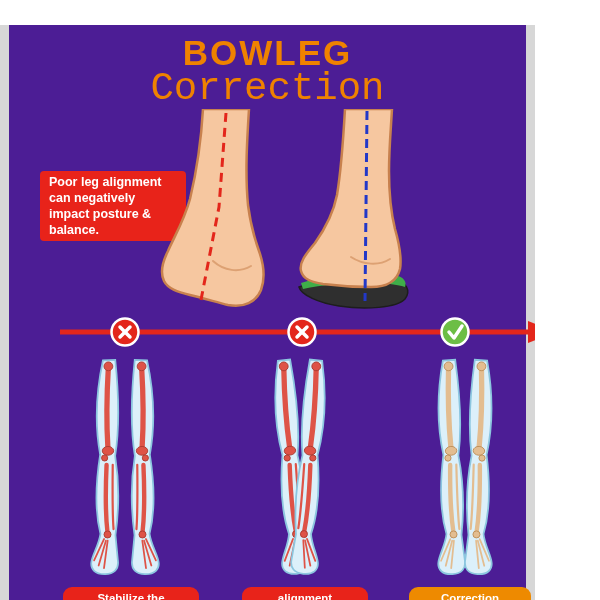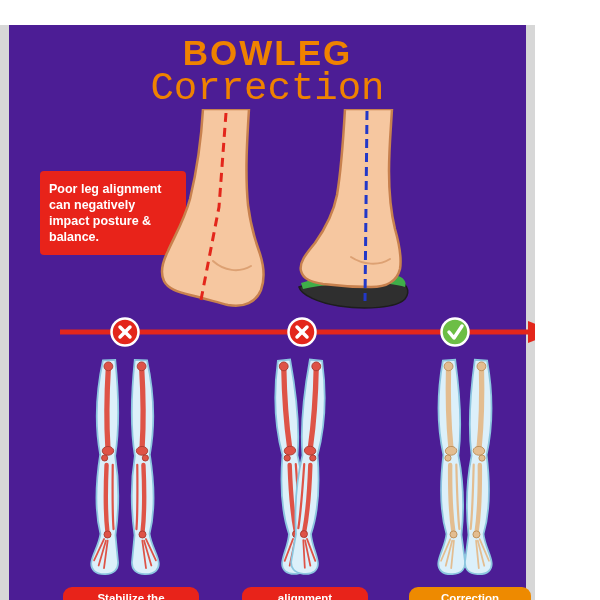--- a/index.html
+++ b/index.html
@@ -17,21 +17,21 @@
     font-size:35px;font-weight:800;letter-spacing:2px;color:#ef8200;
   }
   .subtitle{
     position:absolute;top:42px;left:0;right:0;text-align:center;
     font-size:39px;font-weight:500;color:#ef8200;
     font-family:Liberation Mono, monospace;
   }
 
   .callout{
     position:absolute;color:#ffffff;font-weight:700;font-size:12.5px;line-height:1.28;
-    padding:10px 9px;border-radius:4px;
+    padding:3px 9px;border-radius:4px;
   }
   .callout-red{left:40px;top:146px;width:128px;background:#e8231a;}
   .callout-orange{left:431px;top:140px;width:128px;background:#f59c07;}
 
   .heel{position:absolute;}
   .heel-left{left:158px;top:84px;width:135px;height:212px;}
   .heel-right{left:293px;top:84px;width:145px;height:212px;}
 
   .progress-svg{position:absolute;left:40px;top:288px;width:520px;height:38px;}
 

